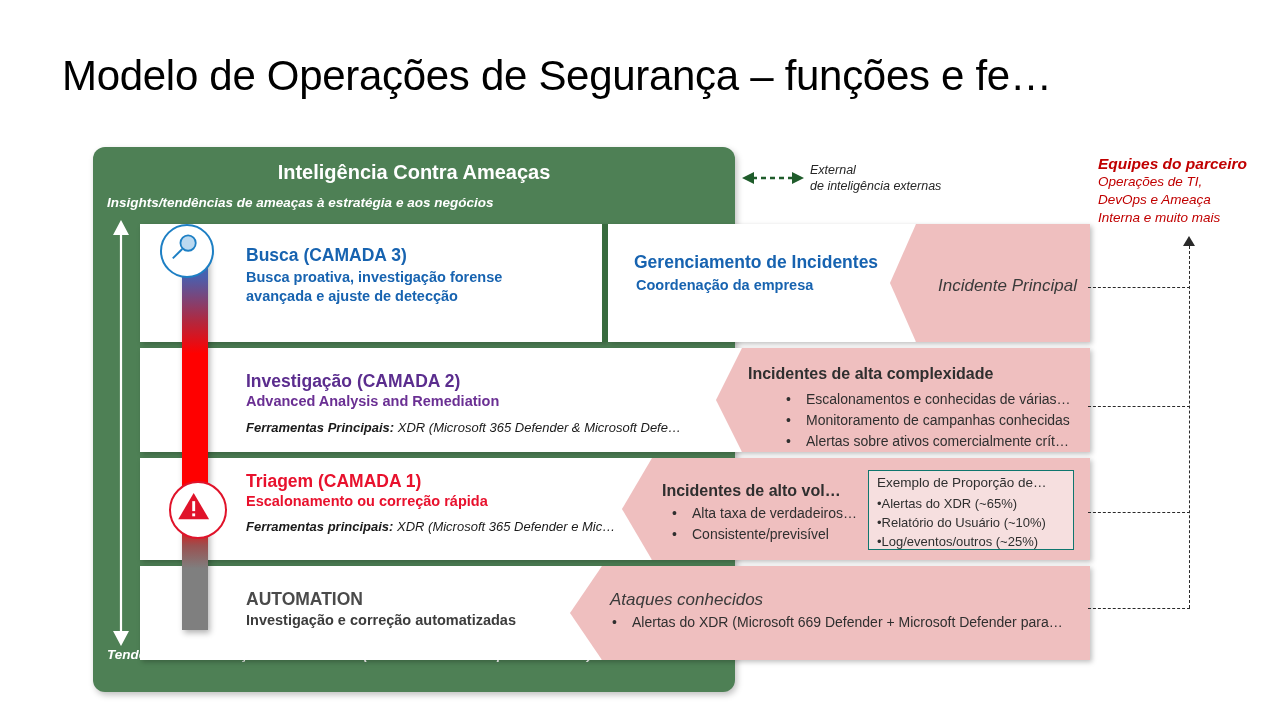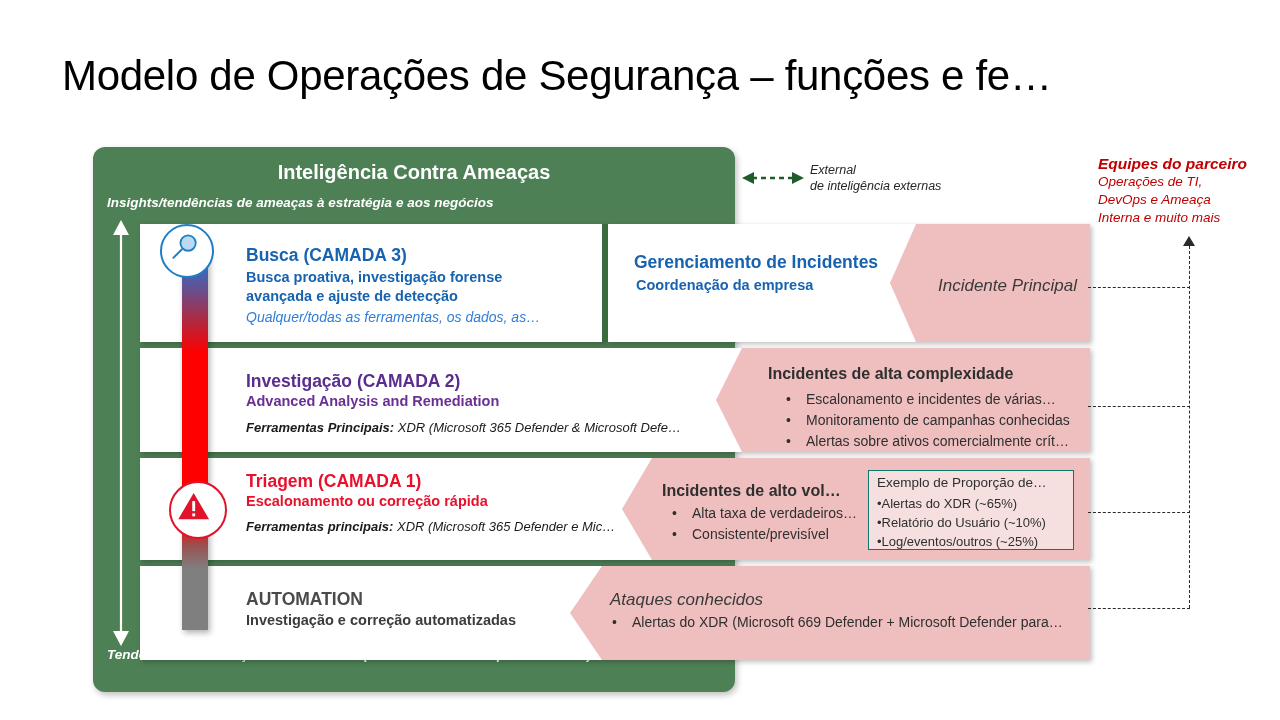--- a/index.html
+++ b/index.html
@@ -166,36 +166,35 @@
       <polygon points="25,11 42,40 8,40" fill="#E0132A"></polygon>
       <rect x="23.4" y="20" width="3.2" height="11" fill="#ffffff"></rect>
       <rect x="23.4" y="33.5" width="3.2" height="3.2" fill="#ffffff"></rect>
     </svg>
   </div>
 
   <div class="tb" style="left:246px;top:245px;" data-name="hunting-title">Busca (CAMADA 3)</div>
   <style>.tb[data-name="hunting-title"]{color:#1763B0;font-size:17.5px;font-weight:bold;}</style>
   <div class="tb s-blue" style="left:246px;top:287px;" data-name="hunting-subtitle-line2">avançada e ajuste de detecção</div>
   <div class="tb s-blue" style="left:246px;top:268px;" data-name="hunting-subtitle-line1">Busca proativa, investigação forense</div>
-  <div class="tb i-blue" style="left:246px;top:309px;" data-name="hunting-note">Qualquer/todas as ferramentas, os dados, as…</div>
 
   <div class="tb h-blue" style="left:634px;top:252px;" data-name="incident-management-title">Gerenciamento de Incidentes</div>
   <div class="tb s-blue" style="left:636px;top:276px;" data-name="incident-management-subtitle">Coordenação da empresa</div>
   <div class="tb pink-h-it" style="left:938px;top:276px;" data-name="major-incident-label">Incidente Principal</div>
 
   <div class="tb h-purple" style="left:246px;top:371px;" data-name="investigation-title">Investigação (CAMADA 2)</div>
   <div class="tb s-purple" style="left:246px;top:393px;" data-name="investigation-subtitle">Advanced Analysis and Remediation</div>
   <div class="tb tools" style="left:246px;top:420px;" data-name="investigation-tools">
     <b data-name="investigation-tools-label">Ferramentas Principais:</b>
     <span data-name="investigation-tools-value">XDR (Microsoft 365 Defender &amp; Microsoft Defe…</span>
   </div>
 
-  <div class="tb pink-h" style="left:768px;top:365px;" data-name="high-complexity-heading">Incidentes de alta complexidade</div>
+  <div class="tb pink-h" style="left:748px;top:365px;" data-name="high-complexity-heading">Incidentes de alta complexidade</div>
   <div class="tb pink-li" style="left:786px;top:389px;" data-name="high-complexity-bullets">
-    <div><span class="bl">•</span><span data-name="bullet-text">Escalonamento e incidentes de várias…</span></div>
+    <div><span class="bl">•</span><span data-name="bullet-text">Escalonamentos e conhecidas de várias…</span></div>
     <div><span class="bl">•</span><span data-name="bullet-text">Monitoramento de campanhas conhecidas</span></div>
     <div><span class="bl">•</span><span data-name="bullet-text">Alertas sobre ativos comercialmente crít…</span></div>
   </div>
 
   <div class="tb h-red" style="left:246px;top:471px;" data-name="triage-title">Triagem (CAMADA 1)</div>
   <div class="tb s-red" style="left:246px;top:493px;" data-name="triage-subtitle">Escalonamento ou correção rápida</div>
   <div class="tb tools" style="left:246px;top:519px;" data-name="triage-tools">
     <b data-name="triage-tools-label">Ferramentas principais:</b>
     <span data-name="triage-tools-value">XDR (Microsoft 365 Defender e Mic…</span>
   </div>

